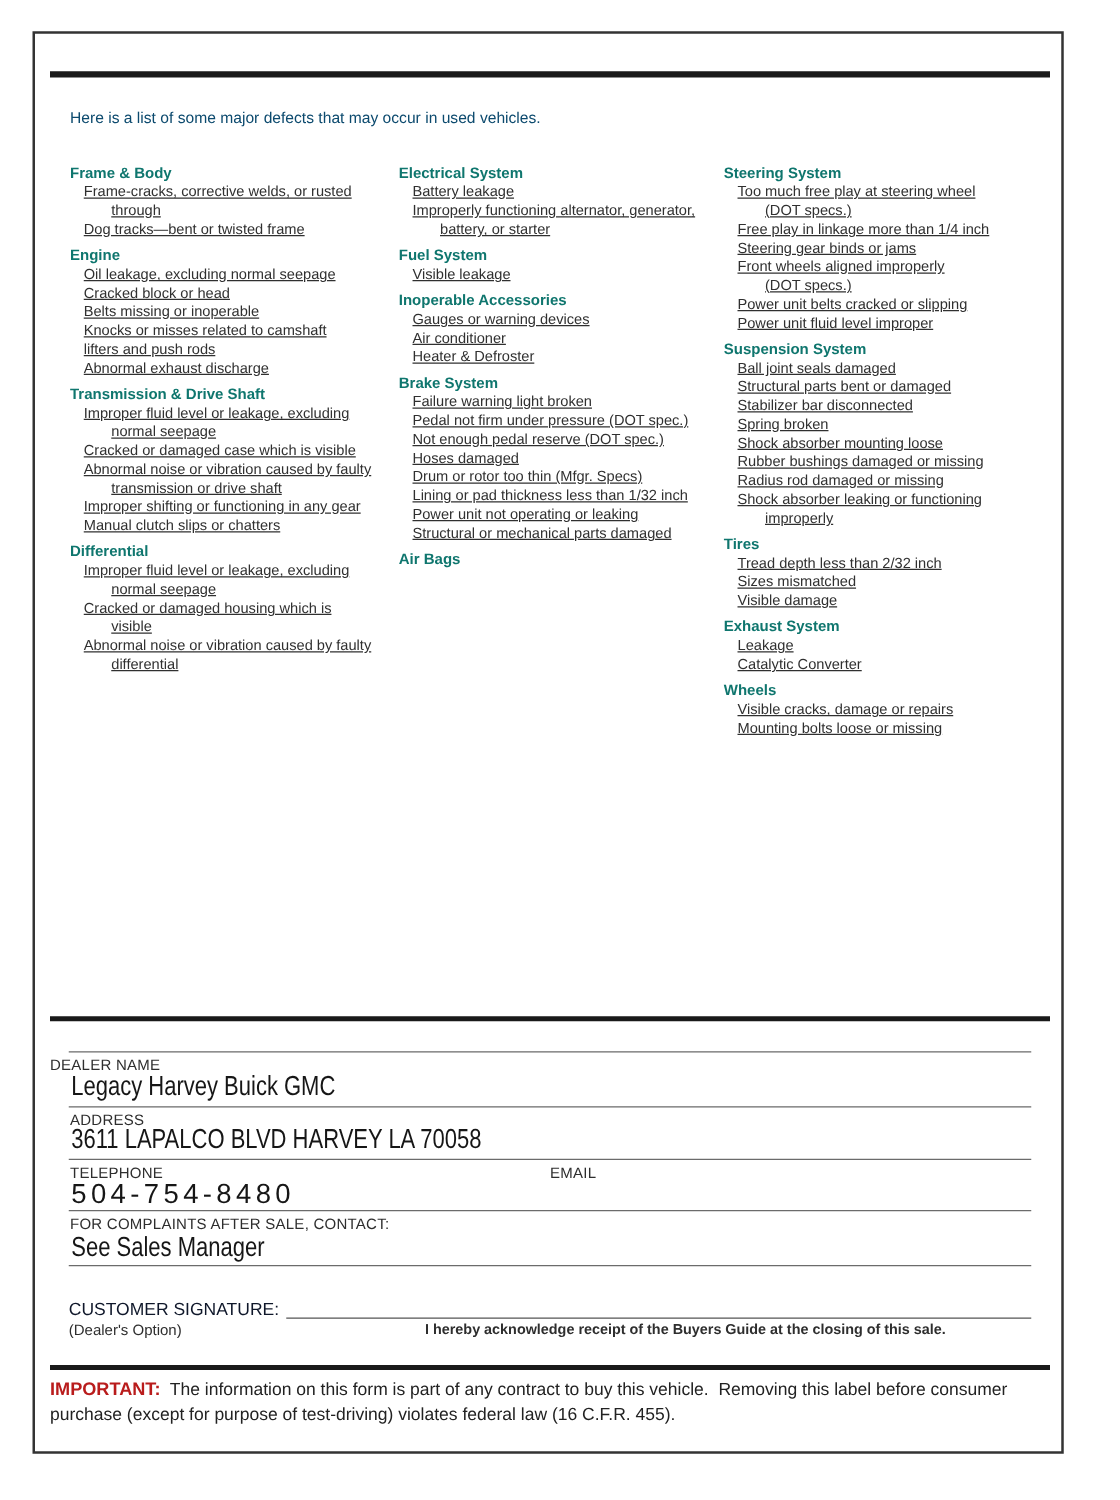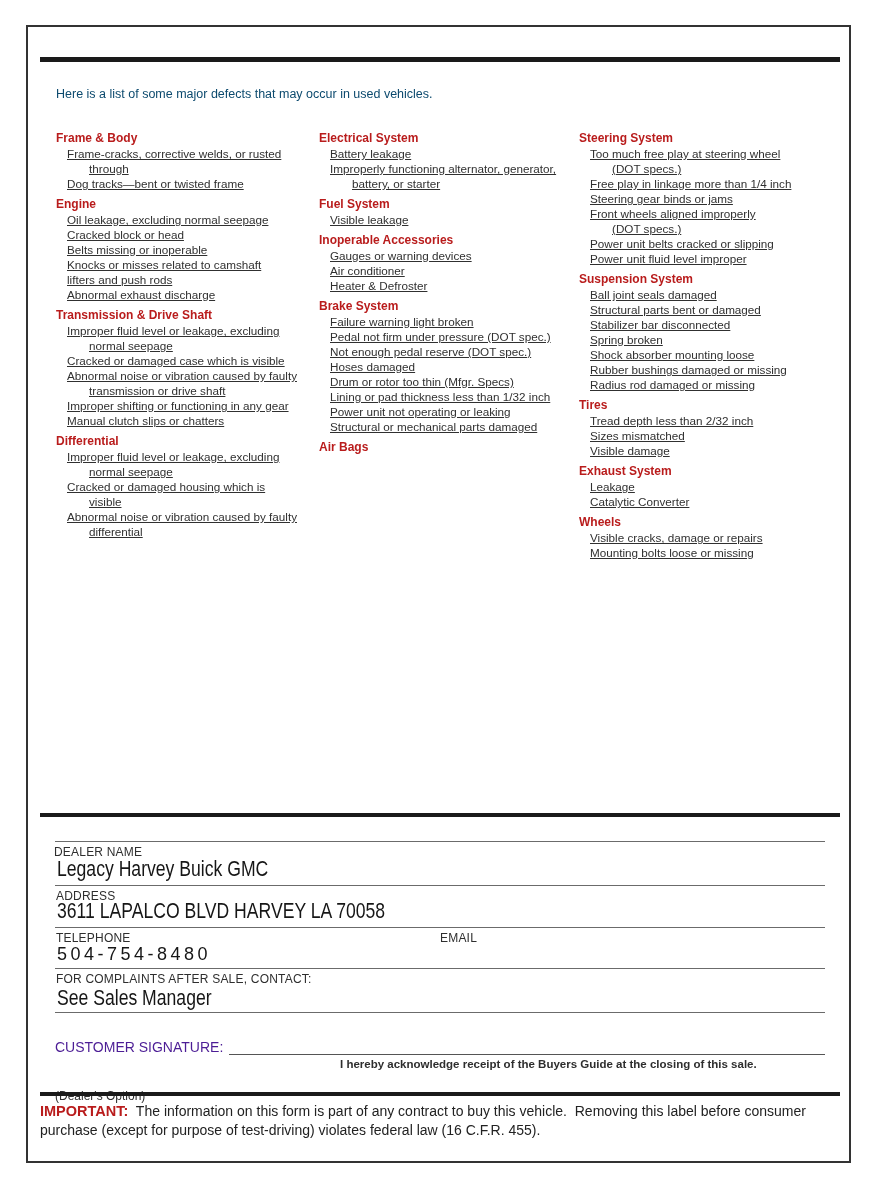--- a/index.html
+++ b/index.html
@@ -17,39 +17,39 @@
   .rule-mid{top:813px;height:4px;}
   .rule-bottom{top:1092px;height:4px;}
   .intro{position:absolute;left:56px;top:87px;font-size:12.5px;color:#0c4a6e;}
   
   .cols{position:absolute;left:56px;top:131px;width:792px;display:flex;}
   .col{flex:0 0 263px;}
   .col:nth-child(2){flex:0 0 260px;}
   .col:nth-child(3){flex:1 1 auto;}
   .sec{margin:0;}
   .sec + .sec{margin-top:6px;}
-  .sec-title{font-weight:bold;font-size:12px;line-height:15px;color:#b91c1c;}
+  .sec-title{font-weight:bold;font-size:12px;line-height:15px;color:#0f766e;}
   .item{
     font-size:11.7px;line-height:15px;color:#303030;
     padding-left:33px;text-indent:-22px;white-space:pre-line;text-decoration:underline;
   }
   
   .funder{position:absolute;left:55px;width:770px;height:0;border-top:1.5px solid #6b6b6b;}
   .flabel{position:absolute;font-size:12px;color:#2e2e2e;letter-spacing:0.2px;}
   .fvalue{
     position:absolute;font-size:22px;line-height:26px;color:#161616;
     transform:scaleX(0.8);transform-origin:0 50%;white-space:nowrap;
   }
-  .fvalue.phone{font-size:18px;line-height:27px;transform:none;letter-spacing:3.5px;text-align:right;}
+  .fvalue.phone{font-size:22px;line-height:27px;transform:none;letter-spacing:3.5px;text-align:right;}
   .sig-row{
     position:absolute;left:55px;top:1038px;width:770px;display:flex;align-items:flex-end;
   }
-  .sig-label{font-size:14px;color:#4c1d95;white-space:nowrap;}
+  .sig-label{font-size:14px;color:#0f172a;white-space:nowrap;}
   .sig-line{flex:1 1 auto;border-bottom:1.5px solid #555;margin-left:6px;height:16px;}
-  .ack-left{position:absolute;left:55px;top:1089px;font-size:12px;color:#2e2e2e;}
+  .ack-left{position:absolute;left:55px;top:1057px;font-size:12px;color:#2e2e2e;}
   .ack-text{position:absolute;left:340px;top:1058px;font-size:11.5px;color:#2e2e2e;font-weight:bold;}
   
   .footer{
     position:absolute;left:40px;top:1102px;width:802px;
     font-size:14px;line-height:19px;color:#222;white-space:pre-wrap;
   }
   .footer .imp{font-weight:bold;font-size:14.5px;color:#b91c1c;}
 </style>
 </head>
 <body>
@@ -143,20 +143,22 @@
       </div>
       <div class="sec">
         <div class="sec-title">Suspension System</div>
         <div class="item">Ball joint seals damaged</div>
         <div class="item">Structural parts bent or damaged</div>
         <div class="item">Stabilizer bar disconnected</div>
         <div class="item">Spring broken</div>
         <div class="item">Shock absorber mounting loose</div>
         <div class="item">Rubber bushings damaged or missing</div>
         <div class="item">Radius rod damaged or missing</div>
+        <div class="item">Shock absorber leaking or functioning
+improperly</div>
       </div>
       <div class="sec">
         <div class="sec-title">Tires</div>
         <div class="item">Tread depth less than 2/32 inch</div>
         <div class="item">Sizes mismatched</div>
         <div class="item">Visible damage</div>
       </div>
       <div class="sec">
         <div class="sec-title">Exhaust System</div>
         <div class="item">Leakage</div>
@@ -166,21 +168,21 @@
         <div class="sec-title">Wheels</div>
         <div class="item">Visible cracks, damage or repairs</div>
         <div class="item">Mounting bolts loose or missing</div>
       </div>
     </div>
   </div>
 
 <div class="rule rule-mid"></div>
 
 <div class="funder" style="top:841px"></div>
-<div class="flabel" style="left:54px;top:845px">DEALER NAME</div>
+<div class="flabel" style="left:40px;top:845px">DEALER NAME</div>
 <div class="fvalue" style="left:57px;top:856px">Legacy Harvey Buick GMC</div>
 
 <div class="funder" style="top:885px"></div>
 <div class="flabel" style="left:56px;top:889px">ADDRESS</div>
 <div class="fvalue" style="left:57px;top:898px">3611 LAPALCO BLVD HARVEY LA 70058</div>
 
 <div class="funder" style="top:927px"></div>
 <div class="flabel" style="left:56px;top:931px">TELEPHONE</div>
 <div class="flabel" style="left:440px;top:931px">EMAIL</div>
 <div class="fvalue phone" style="left:57px;top:941px">504-754-8480</div>

